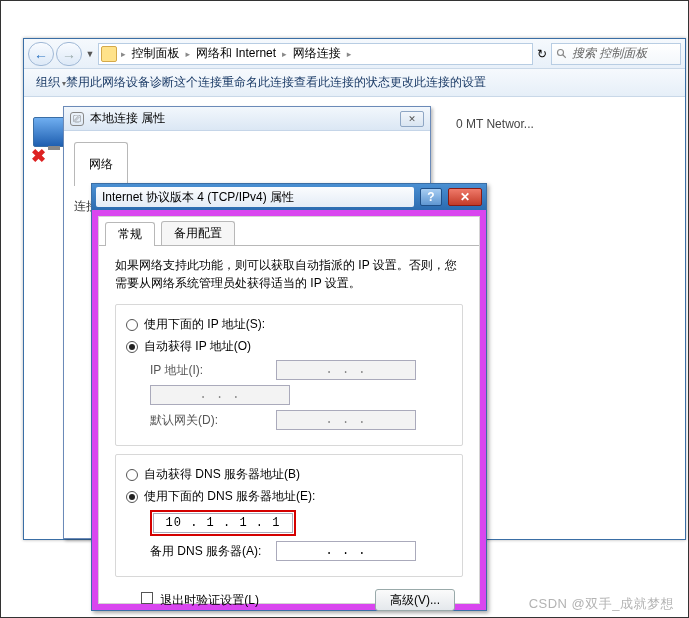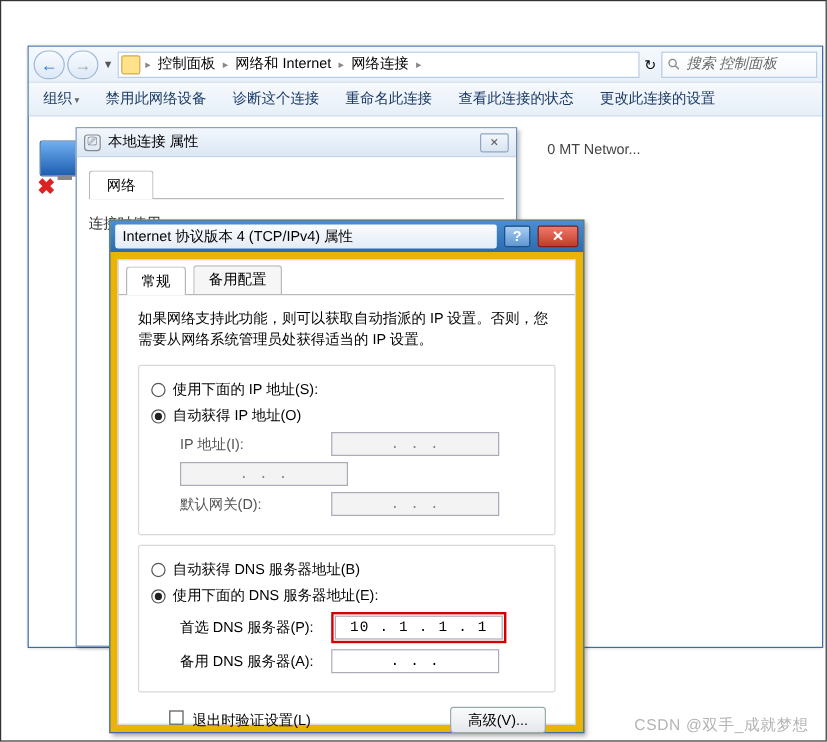--- a/index.html
+++ b/index.html
@@ -18,21 +18,21 @@
   .dd { width:12px; color:#555; font-size:9px; text-align:center; }
   .bc { flex:1; height:22px; border:1px solid #b8cde3; background:#fff; display:flex;
         align-items:center; gap:2px; padding:0 2px; }
   .bcicon { width:16px; height:16px; background:#ffe28a; border:1px solid #d4a94a;
             border-radius:2px; position:relative; }
   .bcpart { padding:0 2px; }
   .bcsep { color:#888; font-size:9px; padding:0 2px; }
   .search { width:130px; height:22px; border:1px solid #b8cde3; background:linear-gradient(#fff,#f3f7fb);
             display:flex; align-items:center; gap:4px; padding:0 4px; color:#666; font-style:italic; }
   .toolbar { height:28px; background:linear-gradient(#f6f9fd,#e6eff8) ;
-             border-bottom:1px solid #c9d8e8; display:flex; align-items:center; gap:22px;
+             border-bottom:1px solid #c9d8e8; display:flex; align-items:center; 
              padding-left:12px; color:#1a3a66; }
   .toolbar span { white-space:nowrap; }
   .toolbar .sep::after{content:"▾"; font-size:8px; margin-left:2px; color:#666;}
   .adapter { position:absolute; left:9px; top:78px; width:50px; height:40px; }
   .moni { width:40px; height:30px; background:linear-gradient(#6faef0,#1f5fb0);
           border:1px solid #3a6ea5; border-radius:2px; position:relative; }
   .moni::after{content:""; position:absolute; bottom:-4px; left:14px; width:12px; height:4px; background:#888;}
   .redx { position:absolute; left:-2px; top:28px; font-size:18px; color:#d22; font-weight:bold; }
   .adapter2 { position:absolute; left:432px; top:78px; color:#444; }
 
@@ -42,26 +42,26 @@
               border-bottom:1px solid #c5d5e8; display:flex; align-items:center;
               padding:0 6px; gap:6px; }
   .tbicon { width:14px; height:14px; border:1px solid #888; border-radius:3px;
             display:flex;align-items:center;justify-content:center; font-size:10px; color:#666;}
   .tb .t { flex:1; }
   .closeb { width:24px; height:16px; border:1px solid #8ea6c4; border-radius:2px;
             background:linear-gradient(#f2f6fb,#d9e5f1); display:flex;
             align-items:center; justify-content:center; font-size:9px; color:#555;}
   .dlg1 .body { padding:10px; }
   .tabs1 { display:flex; border-bottom:1px solid #b8b8b8; }
-  .tabs1 .tab { padding:3px 14px; border:1px solid #b8b8b8; border-bottom:none;
+  .tabs1 .tab { padding:13px 14px; border:1px solid #b8b8b8; border-bottom:none;
                 background:#fff; border-radius:3px 3px 0 0; margin-right:-1px; position:relative; top:1px;}
   .partial { padding-top:12px; color:#333; }
 
   .dlg2 { position:absolute; left:90px; top:182px; width:396px; height:428px;
-          background:#eab308; border:1px solid #3a6ea5; box-shadow:2px 2px 4px rgba(0,0,0,.35); z-index:5;}
+          background:#d946ef; border:1px solid #3a6ea5; box-shadow:2px 2px 4px rgba(0,0,0,.35); z-index:5;}
   .dlg2 .tb2 { height:26px; background:linear-gradient(#4a8fd2,#2b6bb0);
                display:flex; align-items:center; padding:0 4px; color:#000; gap:6px;}
   .tb2 .t { flex:1; background:linear-gradient(#fbfcfe,#e3ecf6); height:20px;
             border-radius:2px; display:flex; align-items:center; padding:0 6px; }
   .qmark { width:22px; height:18px; border:1px solid #1f4f87; border-radius:2px;
            background:linear-gradient(#a7cdf2,#5f97d2); color:#fff; font-weight:bold;
            display:flex;align-items:center;justify-content:center; font-size:12px;}
   .xred { width:34px; height:18px; border:1px solid #8a1a12; border-radius:2px;
           background:linear-gradient(#ef7a6a,#c33b29); color:#fff; font-weight:bold;
           display:flex;align-items:center;justify-content:center; font-size:12px;}
@@ -187,21 +187,20 @@
       <div class="grp">
         <div class="row">
             <span class="radio"></span>
           <span>自动获得 DNS 服务器地址(B)</span>
           </div>
         <div class="row">
             <span class="radio sel"></span>
           <span>使用下面的 DNS 服务器地址(E):</span>
           </div>
         <div class="row indent">
-            <label style="color:#000">首选 DNS 服务器(P):</label>
           <span class="hl">
             <div class="ipfield enabled">10 .  1 .  1 .  1</div>
           </span>
           </div>
         <div class="row indent">
             <label style="color:#000">备用 DNS 服务器(A):</label>
           <div class="ipfield enabled">  .   .   . </div>
           </div>
       </div>
 

